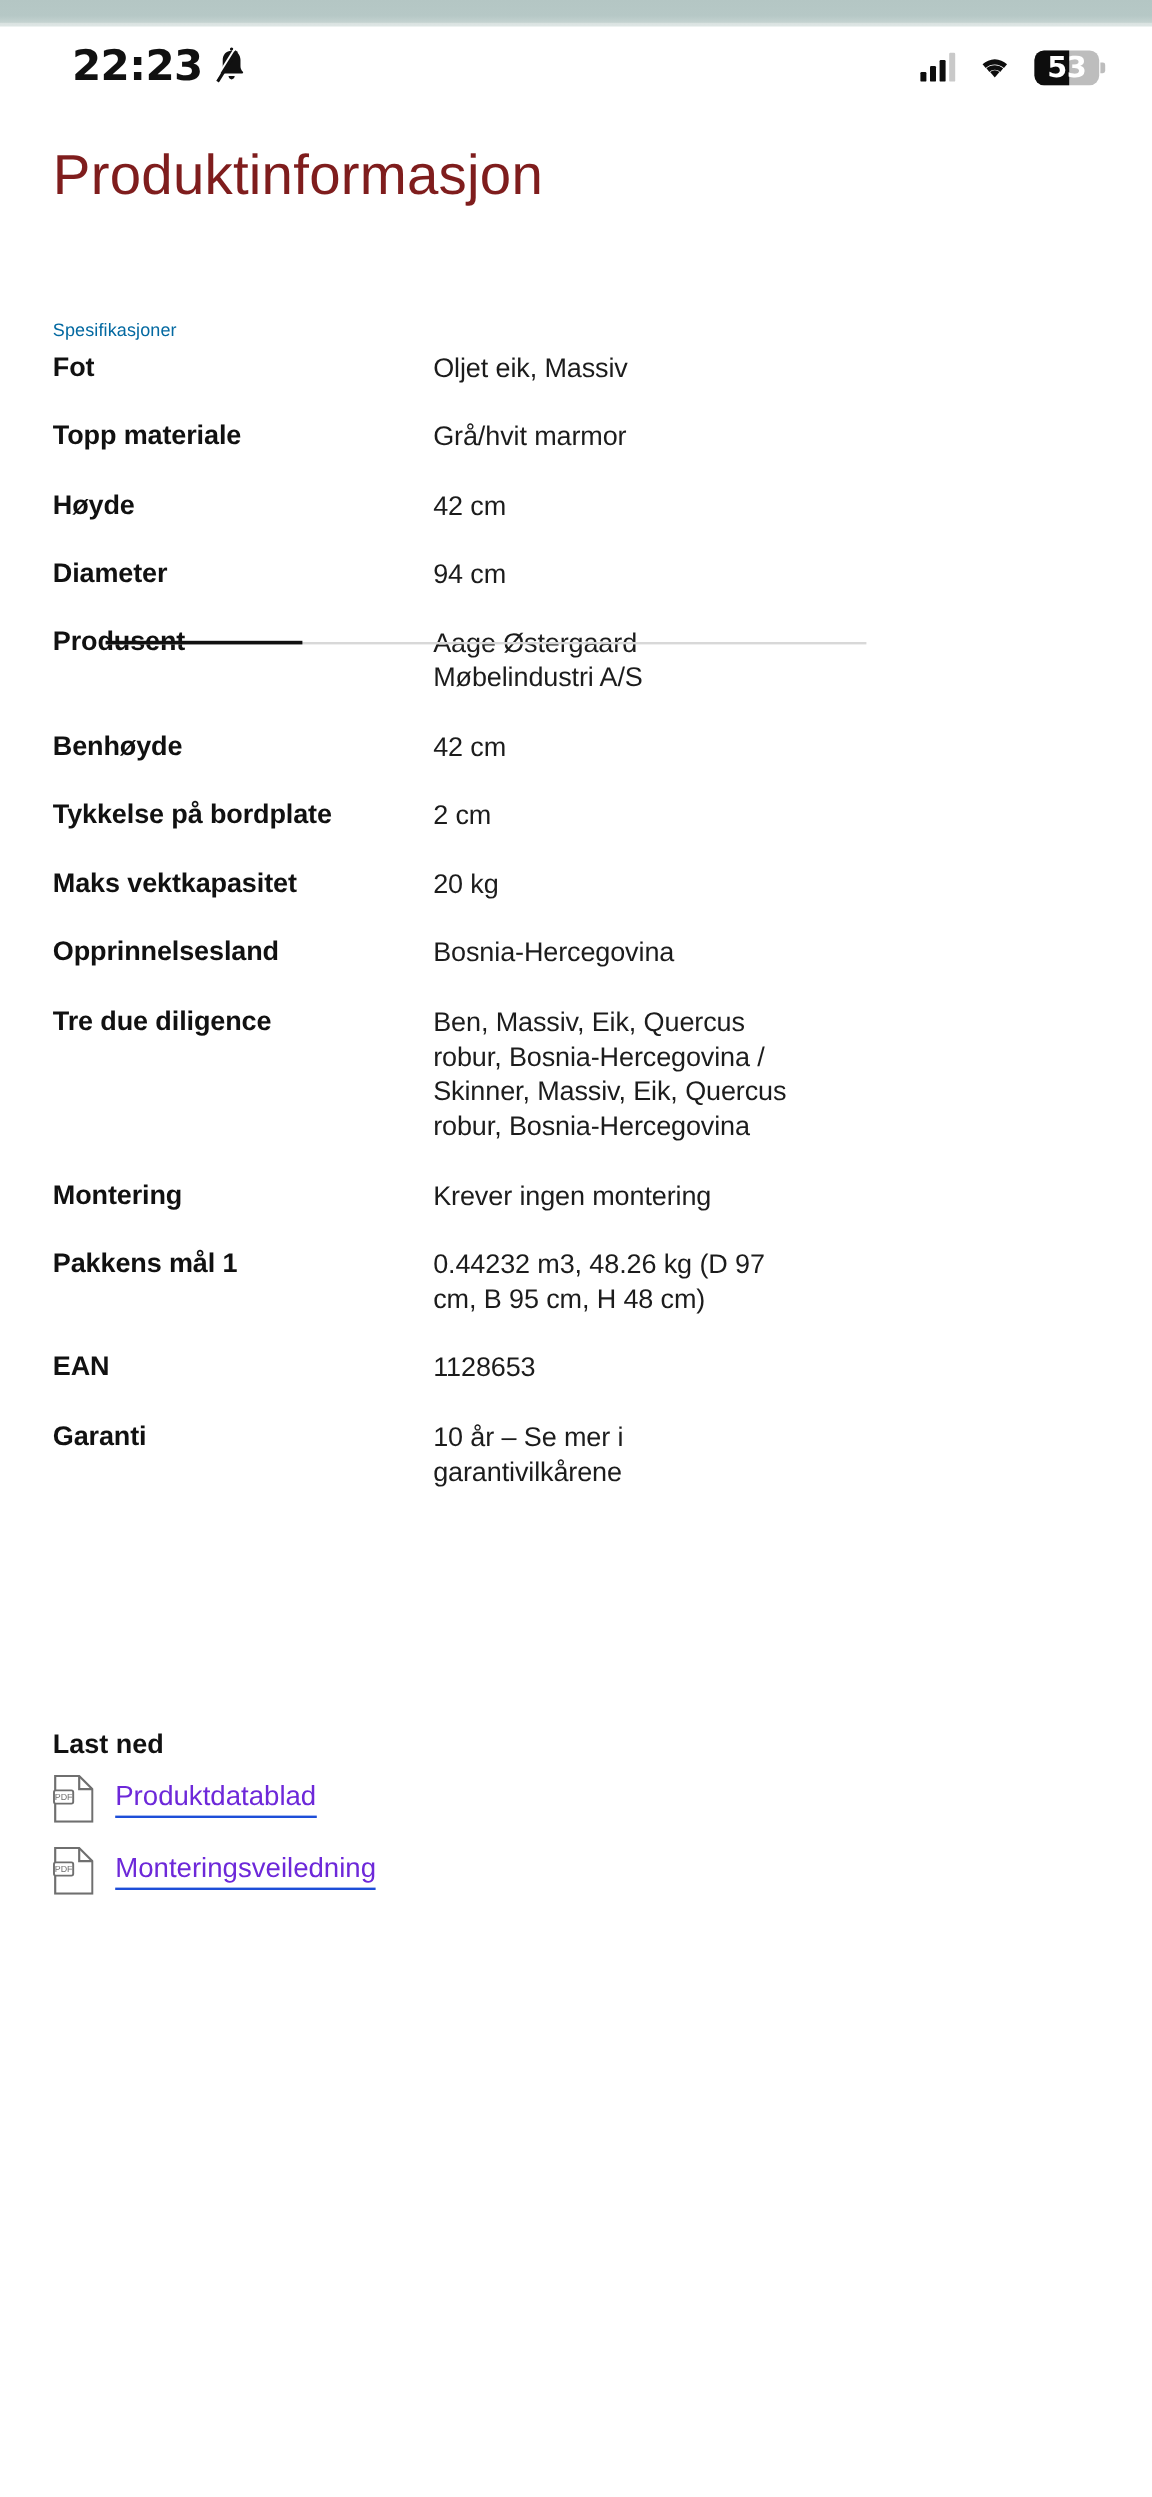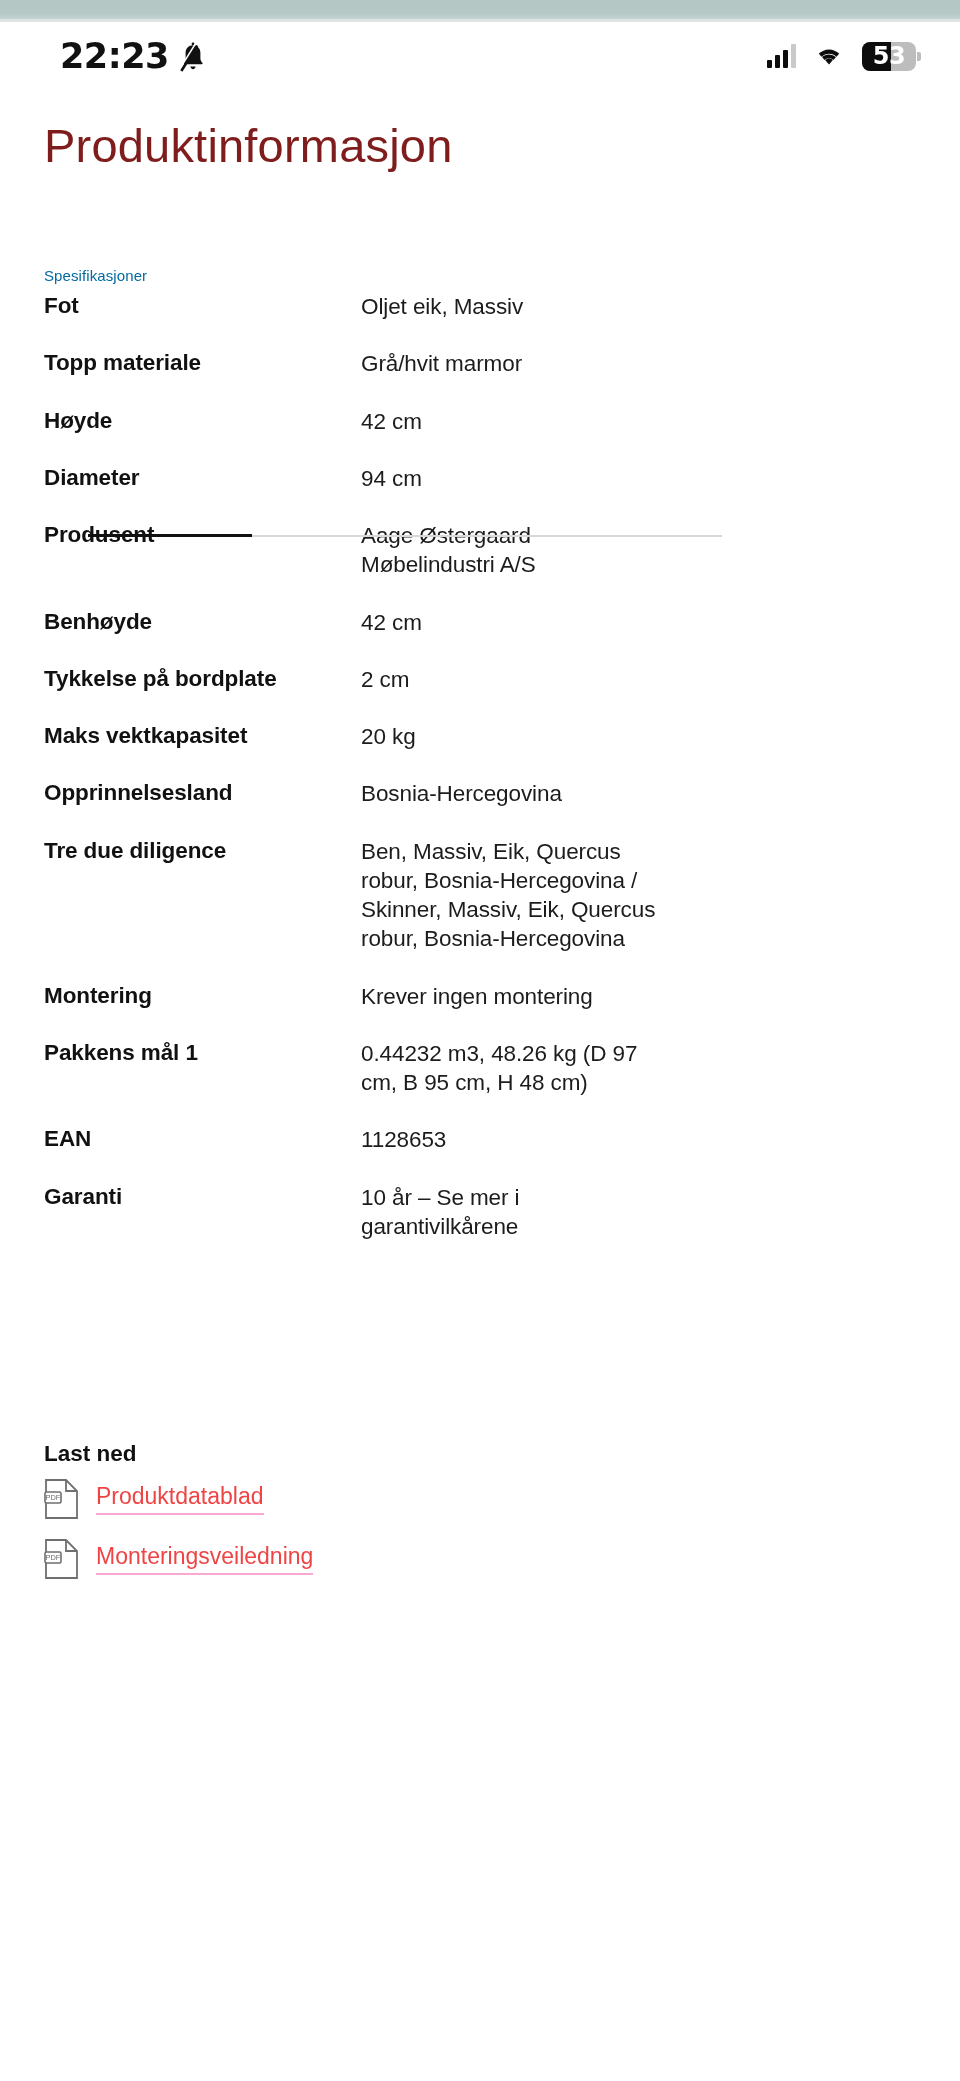--- a/index.html
+++ b/index.html
@@ -42,21 +42,21 @@
     position: absolute;
     top: 22px; left: 0;
     width: 960px; height: 68px;
     display: flex;
     align-items: center;
     justify-content: space-between;
     padding: 0 44px 0 60px;
   }
   .status-left {
     display: flex;
-    align-items: flex-end;
+    align-items: flex-start;
     gap: 9px;
   }
   .clock {
     font-family: "DejaVu Sans", sans-serif;
     font-size: 35px;
     font-weight: 700;
     letter-spacing: -0.5px;
     color: #111111;
     line-height: 1;
   }
@@ -208,22 +208,22 @@
   }
   .dl-item {
     display: flex;
     align-items: center;
     gap: 18px;
     margin-bottom: 20px;
   }
   .pdf-icon { width: 34px; height: 40px; flex: none; display:block; }
   .dl-label {
     font-size: 23px;
-    color: #ef4444;
-    border-bottom: 2px solid #f9a8d4;
+    color: #6d28d9;
+    border-bottom: 2px solid #1d4ed8;
     padding-bottom: 3px;
     line-height: 1.15;
     white-space: nowrap;
   }
 
   
   .badge {
     position: absolute;
     left: 271px;
     top: 1482px;

